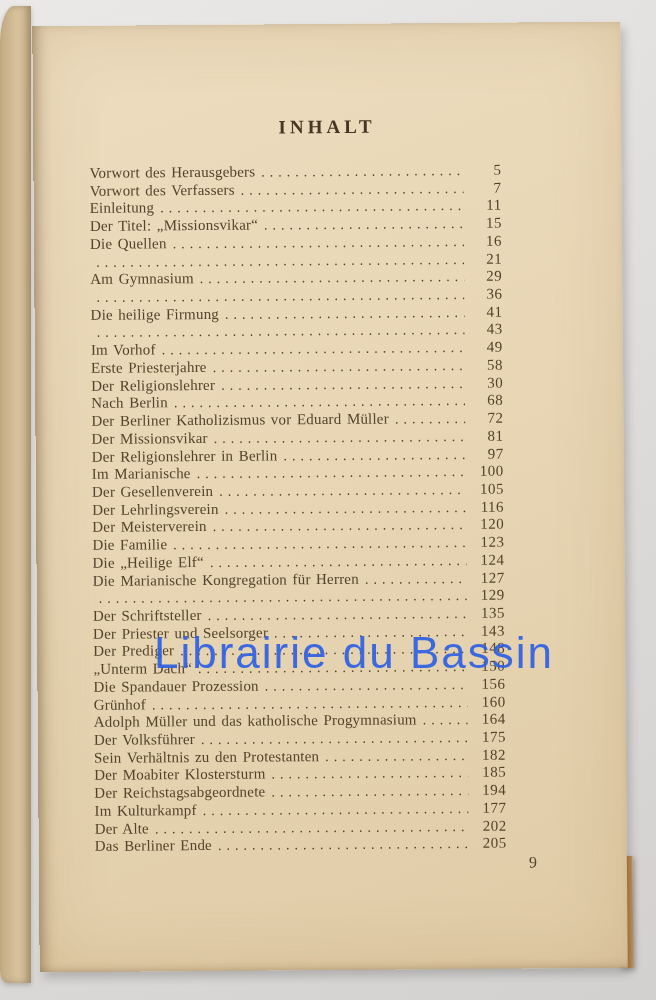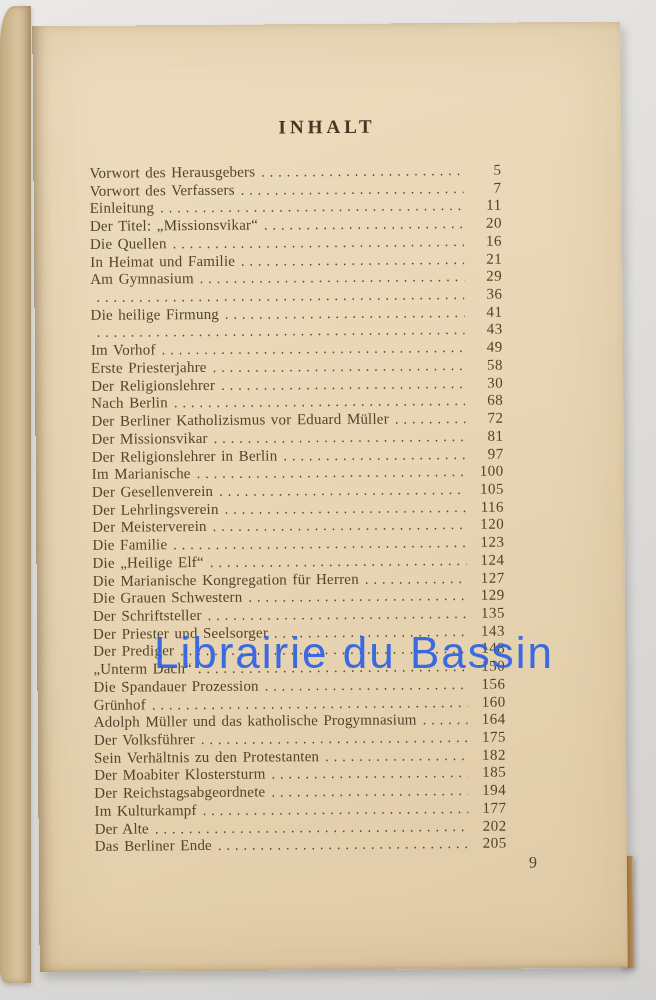--- a/index.html
+++ b/index.html
@@ -144,31 +144,30 @@
 
   <div class="toc-row">
     <span class="toc-label">Einleitung</span>
     <span class="toc-dots"></span>
     <span class="toc-page">11</span>
   </div>
 
   <div class="toc-row">
     <span class="toc-label">Der Titel: „Missionsvikar“</span>
     <span class="toc-dots"></span>
-    <span class="toc-page">20</span>
+    <span class="toc-page">15</span>
   </div>
 
   <div class="toc-row">
     <span class="toc-label">Die Quellen</span>
     <span class="toc-dots"></span>
     <span class="toc-page">16</span>
   </div>
 
   <div class="toc-row">
-    <span class="toc-label">In Heimat und Familie</span>
     <span class="toc-dots"></span>
     <span class="toc-page">21</span>
   </div>
 
   <div class="toc-row">
     <span class="toc-label">Am Gymnasium</span>
     <span class="toc-dots"></span>
     <span class="toc-page">29</span>
   </div>
 
@@ -266,21 +265,20 @@
     <span class="toc-page">124</span>
   </div>
 
   <div class="toc-row">
     <span class="toc-label">Die Marianische Kongregation für Herren</span>
     <span class="toc-dots"></span>
     <span class="toc-page">127</span>
   </div>
 
   <div class="toc-row">
-    <span class="toc-label">Die Grauen Schwestern</span>
     <span class="toc-dots"></span>
     <span class="toc-page">129</span>
   </div>
 
   <div class="toc-row">
     <span class="toc-label">Der Schriftsteller</span>
     <span class="toc-dots"></span>
     <span class="toc-page">135</span>
   </div>
 

